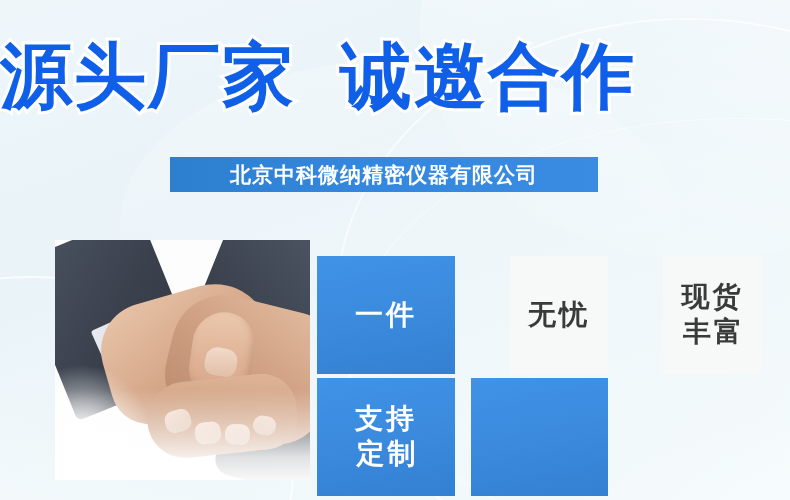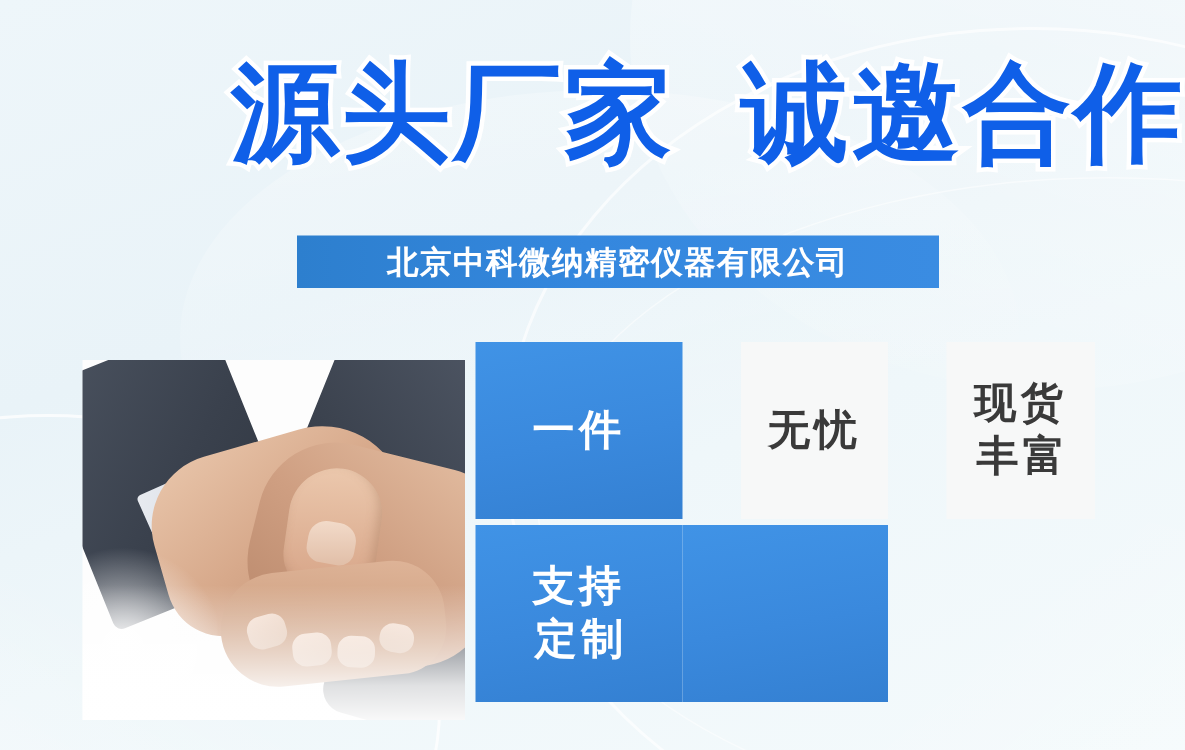--- a/index.html
+++ b/index.html
@@ -57,35 +57,35 @@
   #swoosh-bottom-right{
     bottom:-140px;right:-120px;
     width:420px;height:300px;
     border-radius:50%;
     background:linear-gradient(320deg,rgba(255,255,255,.40),rgba(255,255,255,0) 70%);
   }
 
   
   #headline{
     position:absolute;left:0;top:40px;width:790px;
-    text-align:right;
+    text-align:left;
     font-size:72px;
     font-weight:bold;
     line-height:1;
     letter-spacing:2px;
     color:#0f5fe8;
     -webkit-text-stroke:6px #ffffff;
     paint-order:stroke fill;
     white-space:pre;
     z-index:3;
   }
 
   
   #company-bar{
-    position:absolute;left:198px;top:157px;
+    position:absolute;left:170px;top:157px;
     width:428px;height:35px;
     background:linear-gradient(90deg,#2d7fce 0%,#3487de 45%,#3a8ce2 100%);
     display:flex;align-items:center;justify-content:center;
     z-index:3;
   }
   #company-name{
     color:#ffffff;
     font-size:21px;
     font-weight:bold;
     letter-spacing:1px;
@@ -178,26 +178,26 @@
     left:0;top:150px;width:255px;height:96px;
     background:linear-gradient(180deg,rgba(255,255,255,0),rgba(255,255,255,.85) 70%,#ffffff 100%);
   }
   #photo-glare-left{
     left:0;top:120px;width:90px;height:120px;
     background:radial-gradient(circle at 30% 60%,rgba(255,255,255,.95),rgba(255,255,255,0) 70%);
   }
 
   
   #feature-grid{
-    position:absolute;left:317px;top:228px;
+    position:absolute;left:317px;top:256px;
     width:413px;height:240px;
     display:grid;
     grid-template-columns:138px 137px 138px;
     grid-template-rows:118px 118px;
-    gap:4px 0;
+    gap:4px 16px;
     z-index:3;
   }
   .tile{
     display:flex;flex-direction:column;
     align-items:center;justify-content:center;
     font-size:28px;font-weight:bold;line-height:1.24;
     letter-spacing:3px;
   }
   .tile .l2{text-indent:3px;}
   .tile.blue{

